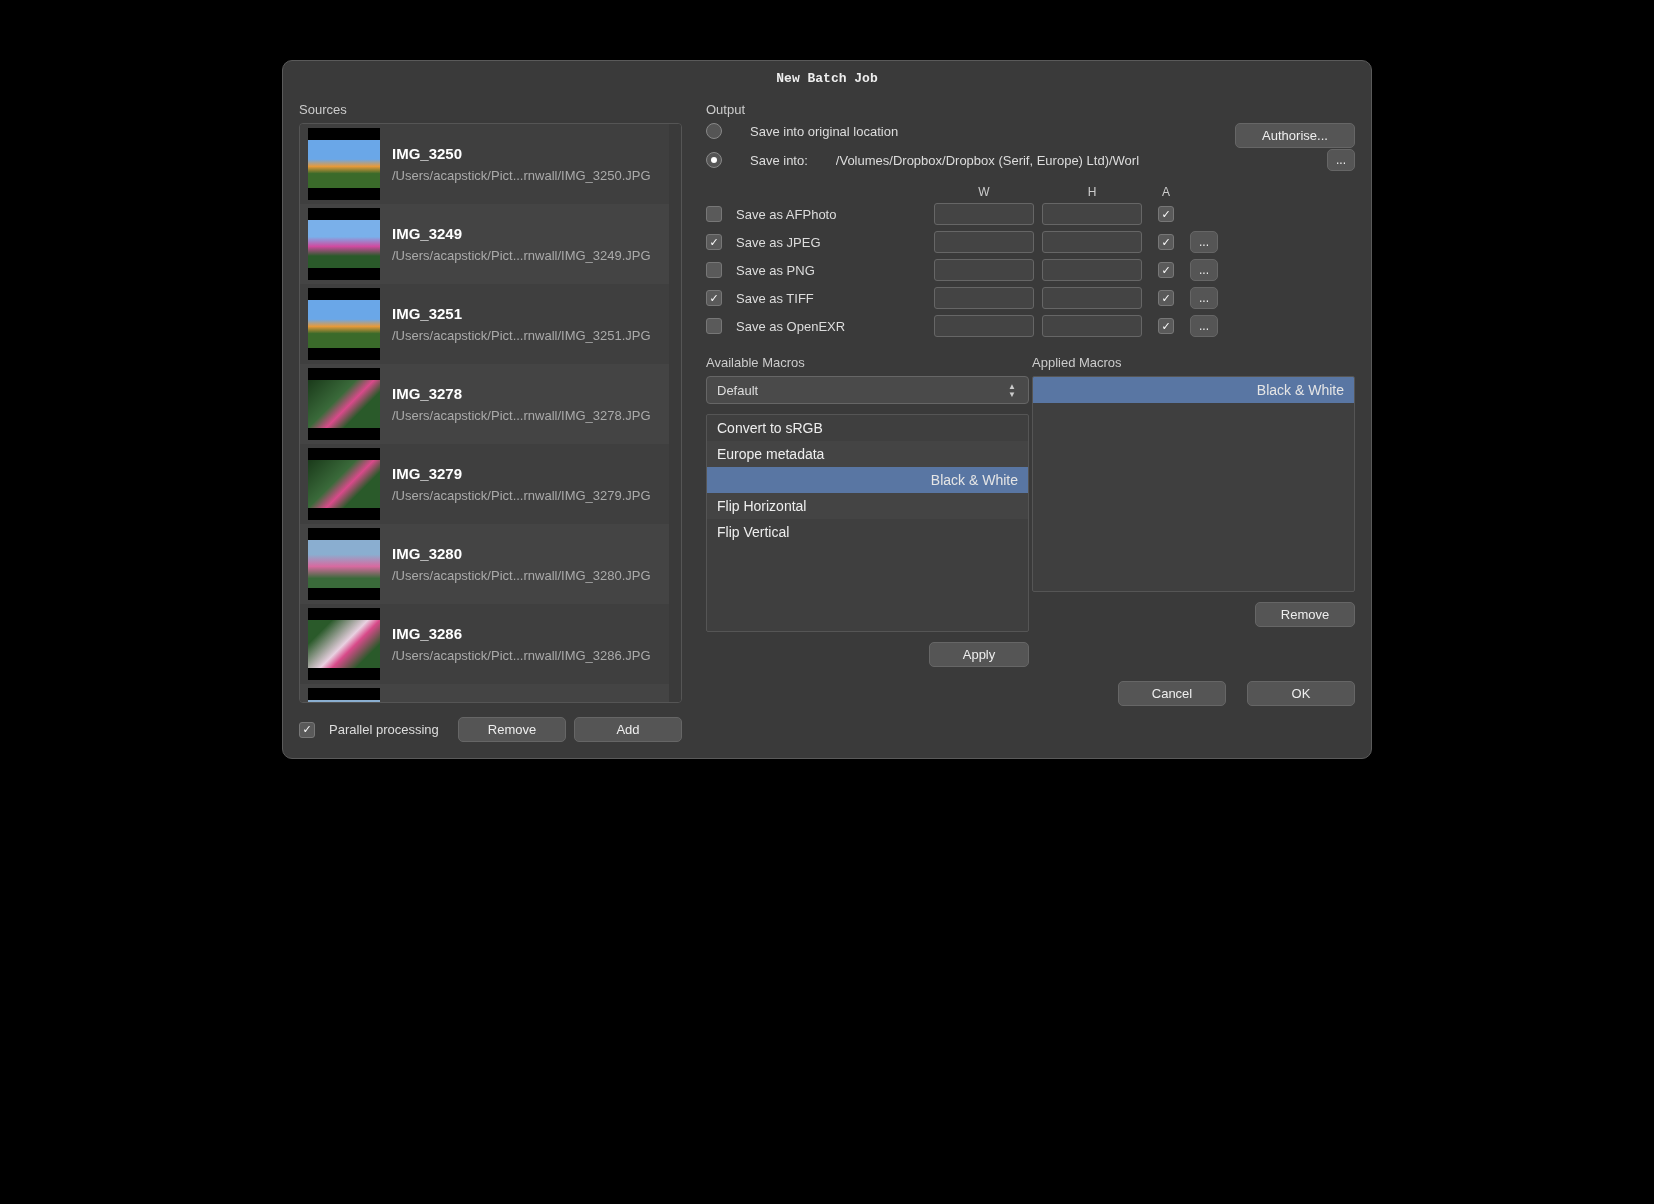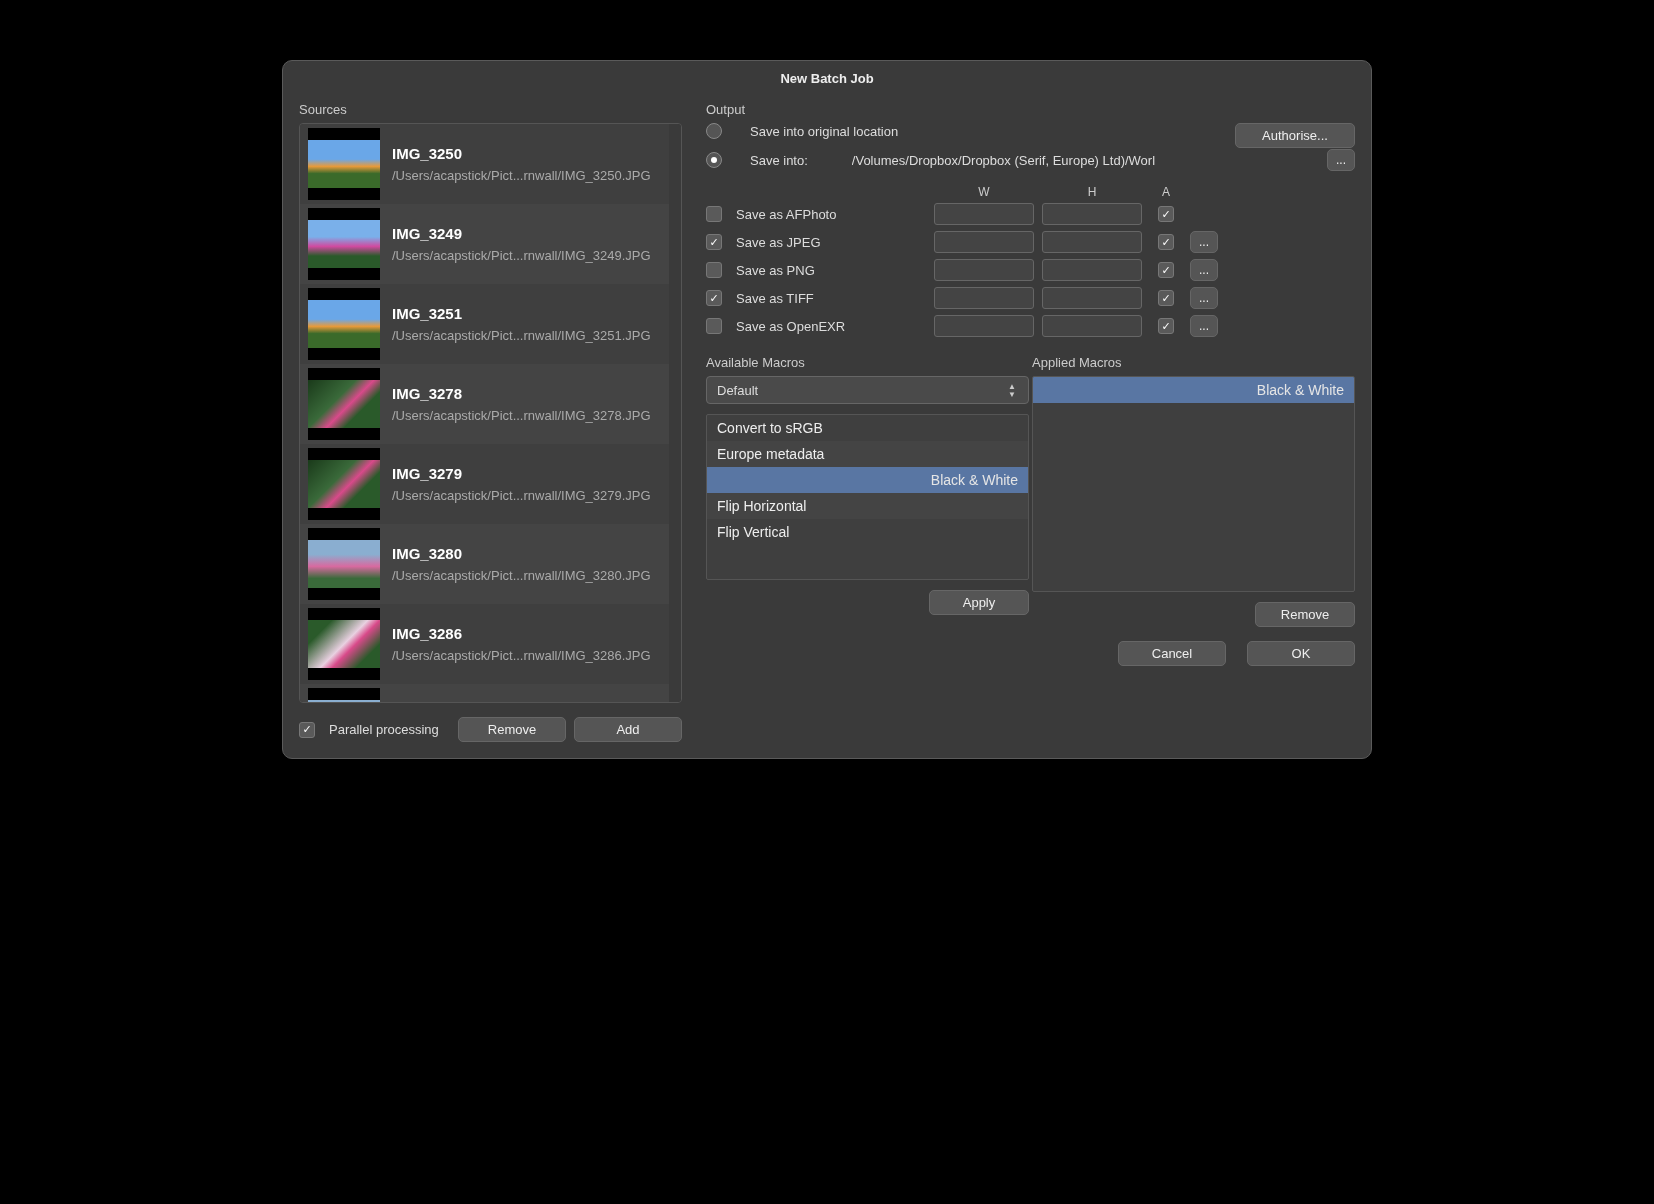--- a/index.html
+++ b/index.html
@@ -20,20 +20,21 @@
     border-radius: 10px;
     box-shadow: 0 20px 60px rgba(0,0,0,0.8);
     overflow: hidden;
   }
   .titlebar {
     text-align: center;
     padding: 10px 0 8px;
     font-size: 13px;
     font-weight: 600;
     color: #eee;
+    font-family: Liberation Mono, monospace;
   }
   .content {
     display: flex;
     padding: 8px 16px 16px;
     gap: 24px;
   }
   .left-col { width: 383px; flex-shrink: 0; }
   .right-col { flex: 1; }
   .section-label {
     font-size: 13px;
@@ -156,21 +157,20 @@
     border-radius: 50%;
   }
   .path-input {
     flex: 1;
     background: transparent;
     border: none;
     color: #ddd;
     font-size: 13px;
     white-space: nowrap;
     overflow: hidden;
-    margin-left: 16px;
   }
   .ellipsis-btn {
     width: 28px;
     height: 22px;
     background: #555;
     border: 1px solid #666;
     border-radius: 5px;
     color: #eee;
     font-size: 12px;
     display: inline-flex;
@@ -230,21 +230,21 @@
     display: flex;
     flex-direction: column;
     gap: 1px;
     font-size: 8px;
     line-height: 7px;
     color: #ccc;
   }
   .macro-list {
     border: 1px solid #555;
     border-radius: 2px;
-    height: 166px;
+    height: 218px;
     overflow: hidden;
     background: #3f3f3f;
   }
   .macro-item {
     padding: 5px 10px;
     font-size: 14px;
     color: #eee;
   }
   .macro-list .macro-item:nth-child(even) { background: #444; }
   .macro-item.selected {

